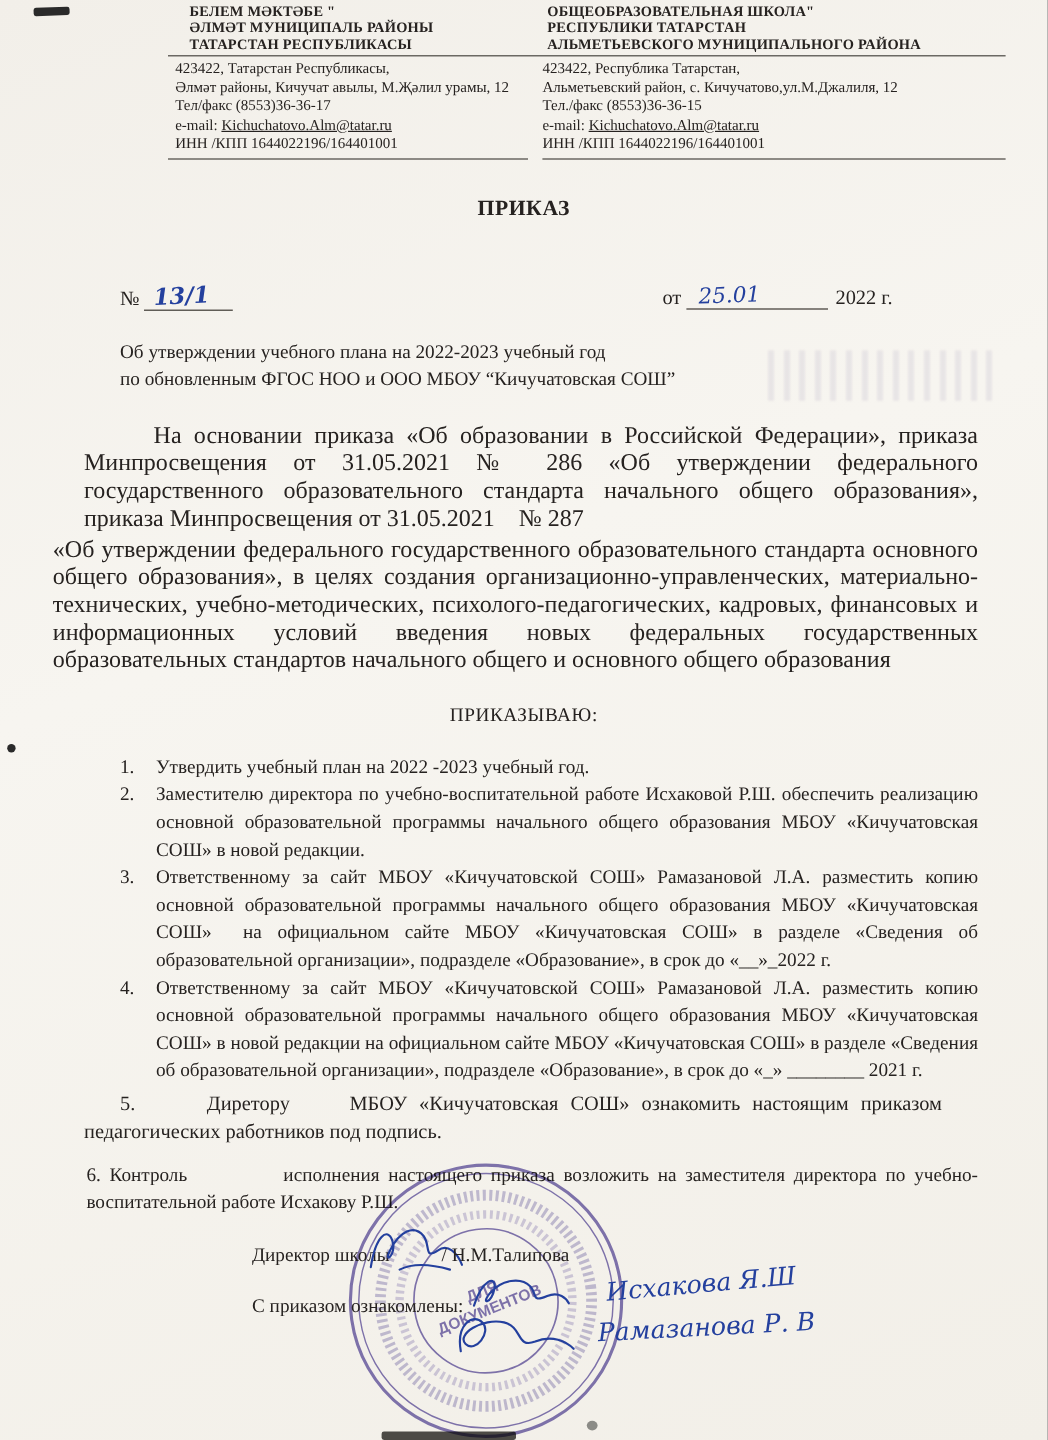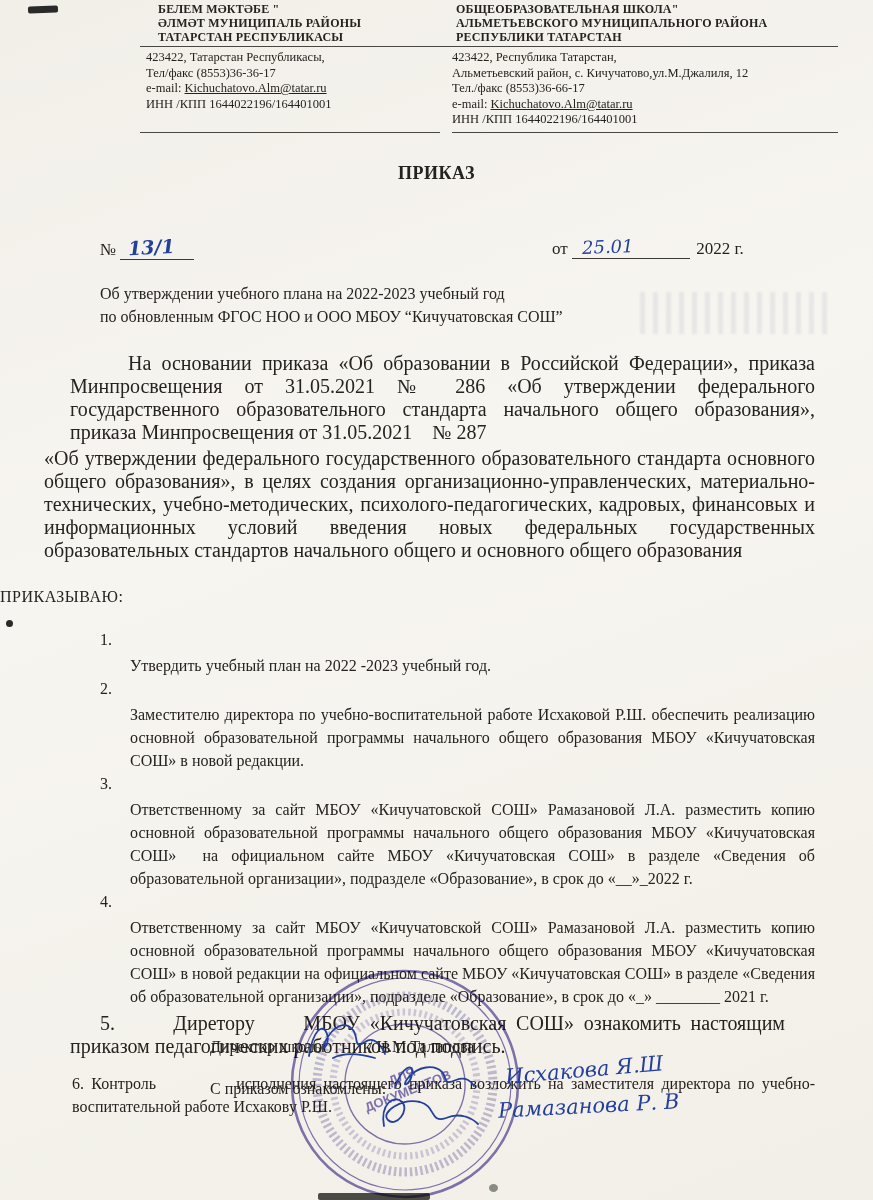--- a/index.html
+++ b/index.html
@@ -29,27 +29,27 @@
   .blank.num { width:74px; padding-left:8px; }
   .blank.date { width:118px; padding-left:10px; margin-right:2px; }
   .hw { color:#24409e; font-style:italic; font-family:"DejaVu Serif",serif; display:inline-block; }
   .hw.num { font-size:19px; font-weight:bold; transform:rotate(-3deg); }
   .hw.date { font-size:18px; transform:rotate(-2deg); }
 
   .subject { margin:16px 58px 0 100px; font-size:16px; line-height:23px; }
   .para { margin:24px 58px 0 70px; font-size:20px; line-height:23px; text-align:justify; }
   .para.first { text-indent:58px; }
   .para.second { margin-top:3px;margin-left:44px; }
-  .res-heading { margin-top:26px; font-size:16px; letter-spacing:.5px; }
+  .res-heading { text-align:center; margin-top:26px; font-size:16px; letter-spacing:.5px; }
 
   .olist { margin:22px 58px 0 100px; font-size:16px; line-height:23px; }
   .oli { display:flex; }
   .oli .num { flex:none; width:30px; }
-  .oli .txt { flex:1; text-align:justify;margin-top:26px; }
-  .item5 { margin:4px 88px 0 70px; font-size:20px; line-height:23px; text-align:justify; text-indent:30px; }
+  .oli .txt { flex:1; text-align:justify; }
+  .item5 { margin:4px 88px 0 70px; font-size:17px; line-height:23px; text-align:justify; text-indent:30px; }
   .item6 { margin:14px 58px 0 72px; font-size:16px; line-height:23px; text-align:justify; }
 
   .sig-label { position:absolute; font-size:16px; }
   .director-label { left:210px; top:1038px; }
   .director-name { left:368px; top:1038px; }
   .ack-label { left:210px; top:1080px; }
 
   .hw-name { position:absolute; color:#24409e; font-style:italic; font-family:"DejaVu Serif",serif; font-size:21px; }
   .hw-name.n1 { left:505px; top:1058px; transform:rotate(-5deg); }
   .hw-name.n2 { left:498px; top:1094px; transform:rotate(-3deg); }
@@ -84,35 +84,36 @@
 
   <div>
     <div class="lh-row lh-row1">
       <div class="col-l org pad">
         <div>БЕЛЕМ  МӘКТӘБЕ "</div>
         <div>ӘЛМӘТ МУНИЦИПАЛЬ РАЙОНЫ</div>
         <div>ТАТАРСТАН  РЕСПУБЛИКАСЫ</div>
       </div>
       <div class="col-r org pad-r">
         <div>ОБЩЕОБРАЗОВАТЕЛЬНАЯ  ШКОЛА"</div>
+        <div>РЕСПУБЛИКИ ТАТАРСТАН</div>
         <div>АЛЬМЕТЬЕВСКОГО МУНИЦИПАЛЬНОГО РАЙОНА</div>
-        <div>РЕСПУБЛИКИ ТАТАРСТАН</div>
       </div>
     </div>
     <div class="lh-row">
       <div class="col-l addr pad">
         <div>423422, Татарстан Республикасы,</div>
+        <div>Әлмәт районы, Кичучат авылы, М.Җәлил урамы, 12</div>
         <div>Тел/факс (8553)36-36-17</div>
         <div><span>e-mail: </span><span class="email">Kichuchatovo.Alm@tatar.ru</span></div>
         <div>ИНН /КПП 1644022196/164401001</div>
       </div>
       <div class="col-r addr">
         <div>423422, Республика Татарстан,</div>
         <div>Альметьевский район, с. Кичучатово,ул.М.Джалиля, 12</div>
-        <div>Тел./факс (8553)36-66-17</div>
+        <div>Тел./факс (8553)36-36-15</div>
         <div><span>e-mail: </span><span class="email">Kichuchatovo.Alm@tatar.ru</span></div>
         <div>ИНН /КПП 1644022196/164401001</div>
       </div>
     </div>
   </div>
 
   <div class="doc-title">ПРИКАЗ</div>
 
   <div class="number-line">
     <span class="nl-left">

